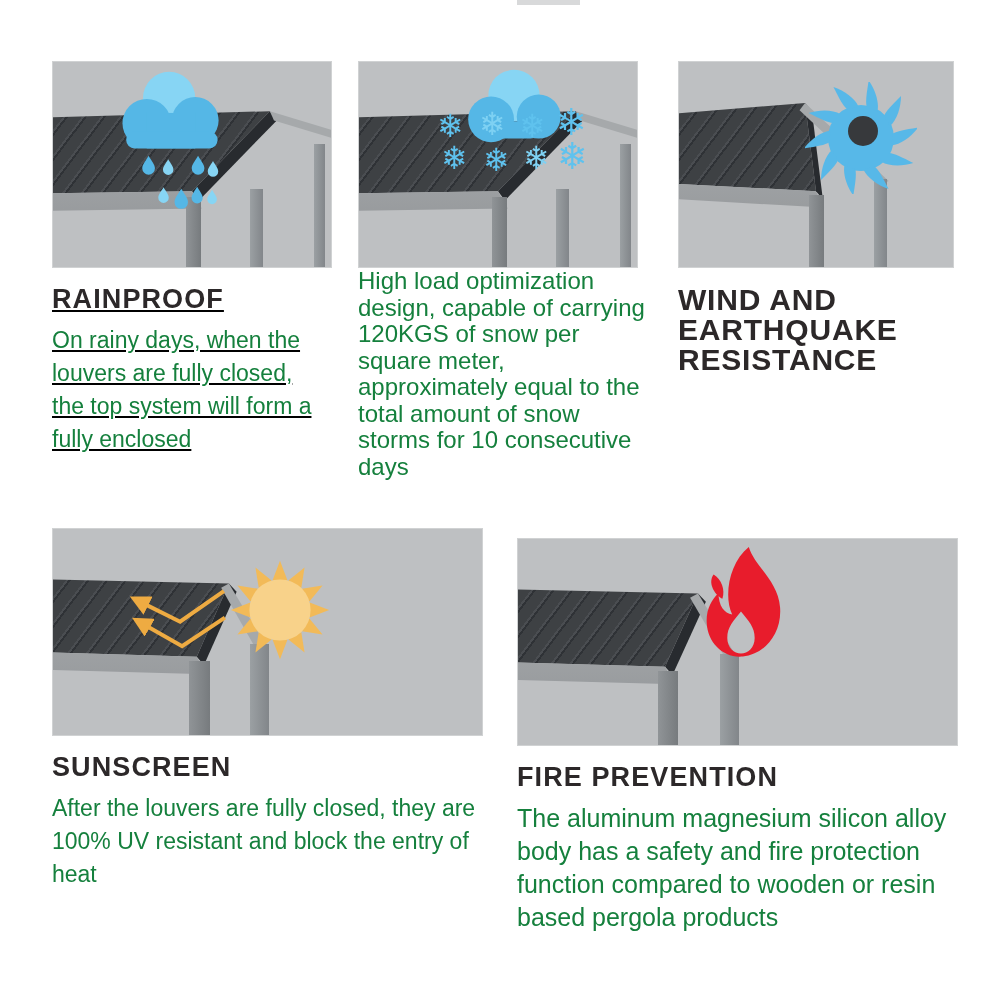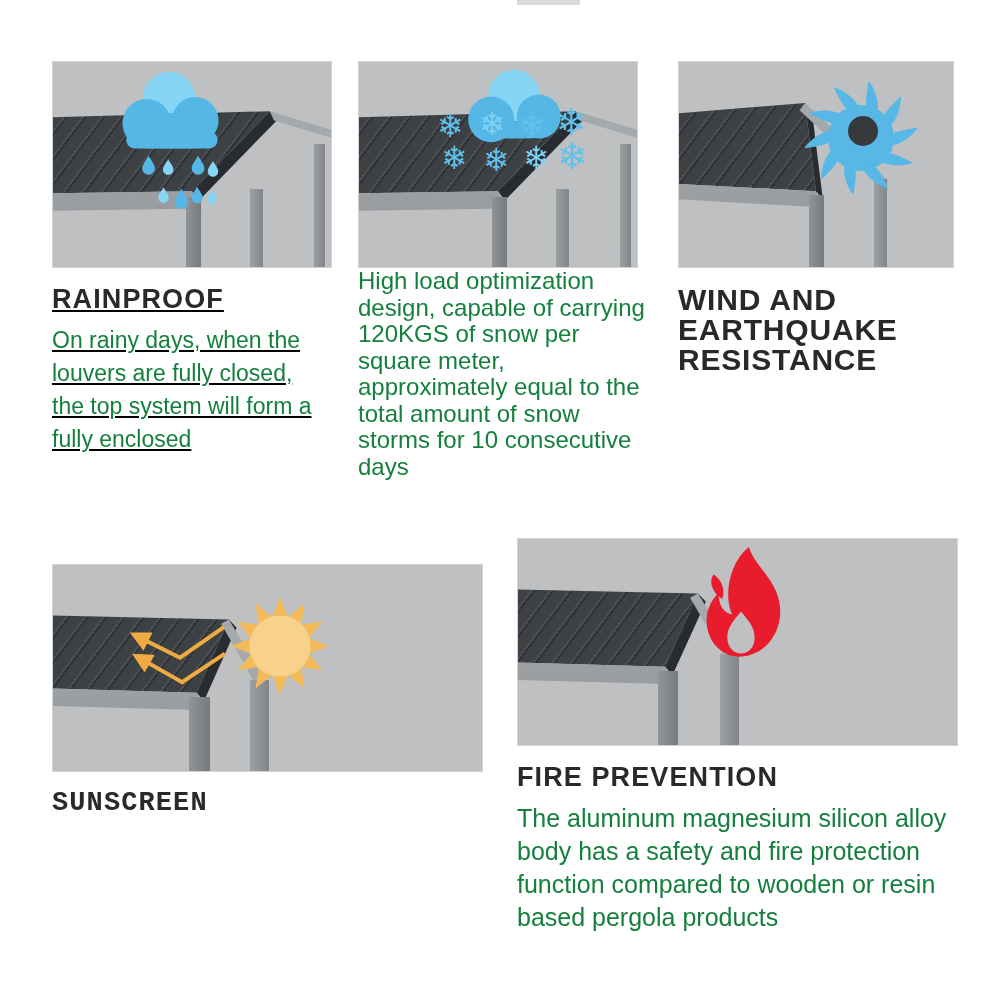--- a/index.html
+++ b/index.html
@@ -6,21 +6,21 @@
   body{
     width:1000px;height:995px;position:relative;background:#ffffff;
     font-family:"Liberation Sans","DejaVu Sans",sans-serif;
     overflow:hidden;
   }
   .top-strip{position:absolute;left:517px;top:0;width:63px;height:5px;background:#d8d9da;}
   .card{position:absolute;}
   .c1{left:52px;top:61px;width:280px;text-decoration:underline;}
   .c2{left:358px;top:61px;width:280px;}
   .c3{left:678px;top:61px;width:276px;}
-  .c4{left:52px;top:564px;width:431px;font-family:Liberation Mono, monospace;}
+  .c4{left:52px;top:528px;width:431px;}
   .c5{left:517px;top:538px;width:441px;}
 
   .fig{position:relative;height:207px;background:#bec0c2;overflow:hidden;
        border:1px solid #d0d2d3;box-sizing:border-box;}
   .c4 .fig,.c5 .fig{height:208px;}
 
   
   .roof{position:absolute;inset:0;
     background:repeating-linear-gradient(127deg,#3e4144 0 11px,#4a4d51 11px 13px,#2f3236 13px 15px);}
   .side{position:absolute;inset:0;background:#282b2f;}
@@ -207,20 +207,21 @@
         <use href="#ray" transform="rotate(210)"></use>
         <use href="#ray" transform="rotate(240)"></use>
         <use href="#ray" transform="rotate(270)"></use>
         <use href="#ray" transform="rotate(300)"></use>
         <use href="#ray" transform="rotate(330)"></use>
       </g>
       <circle r="33" fill="#f8d28a"></circle>
     </svg>
   </div>
   <h3 class="title">SUNSCREEN</h3>
+  <p class="desc">After the louvers are fully closed, they are 100% UV resistant and block the entry of heat</p>
 </section>
 
 <section class="card c5">
   <div class="fig vC">
     <div class="roof"></div>
     <div class="side"></div>
     <div class="apron"></div>
     <div class="beam"></div>
     <div class="leg front"></div>
     <div class="leg mid"></div>

